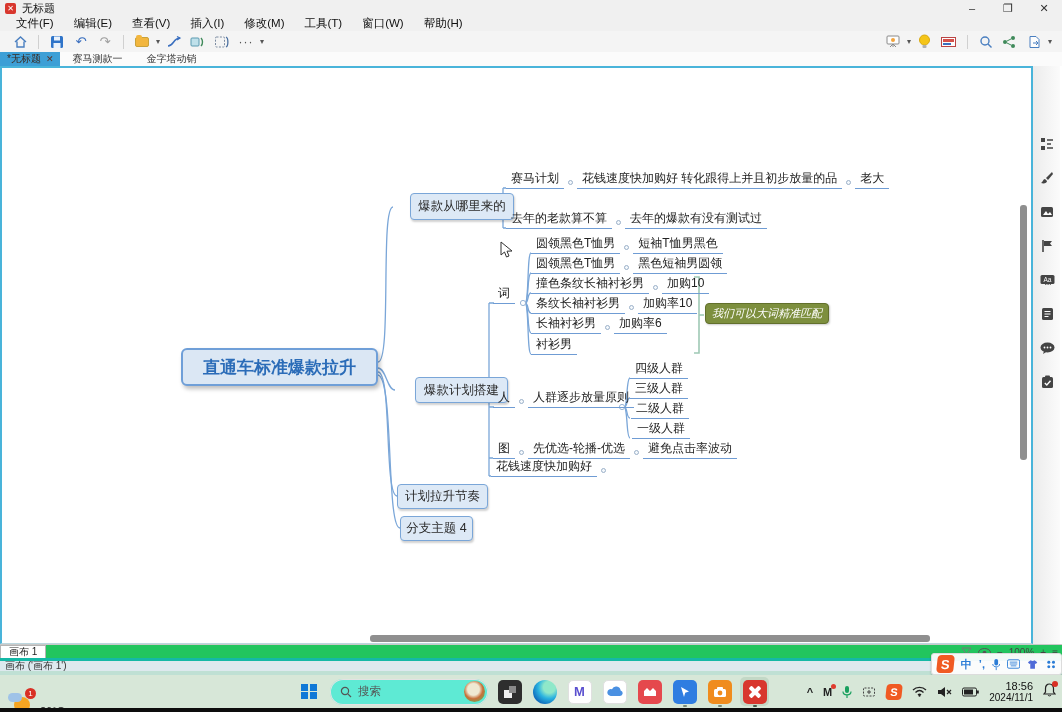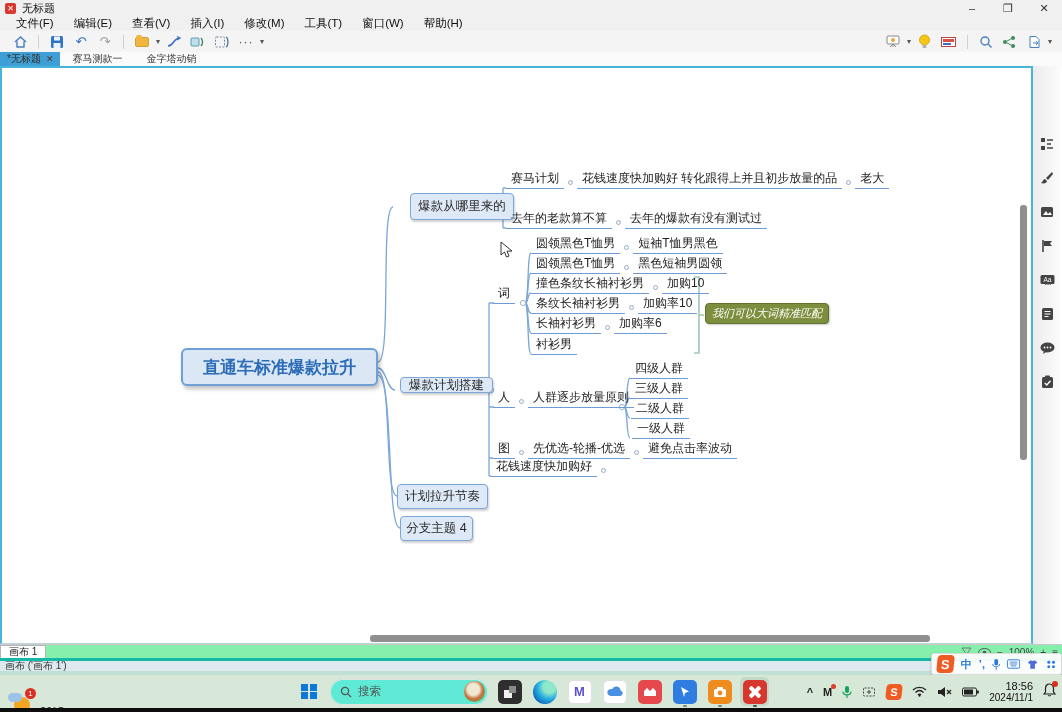--- a/index.html
+++ b/index.html
@@ -46,21 +46,21 @@
   .maplayer > *{pointer-events:auto;}
   .conn{position:absolute;left:0;top:0;}
   .nbox{position:absolute;background:#dde9f6;border:1px solid #7aa6d8;border-radius:4px;font-size:12.5px;color:#2a2a2a;display:flex;align-items:center;justify-content:center;box-shadow:1px 2px 2px rgba(0,0,0,.18);white-space:nowrap;overflow:hidden;}
   .central{background:#dbe7f4;border:2px solid #6f9fd8;border-radius:6px;font-size:17px;font-weight:bold;color:#2b6cb8;box-shadow:2px 3px 4px rgba(0,0,0,.25);}
   .trow{position:absolute;display:flex;align-items:flex-end;white-space:nowrap;}
   .titem{font-size:12px;line-height:14px;color:#222;border-bottom:1.5px solid #6f9cd4;padding:0 5px 3px 5px;}
   .tdot{width:5px;height:5px;border:1px solid #9ab0c8;border-radius:50%;background:#f4f8fc;margin:0 4px 4px 4px;flex:0 0 auto;}
   .mnote{position:absolute;background:#7d8f3e;border:1px solid #62702c;border-radius:4px;color:#fff;font-size:11px;font-style:italic;padding:2px 6px;white-space:nowrap;box-shadow:1px 1px 2px rgba(0,0,0,.2);}
 
   
-  .sheetbar{position:absolute;left:0;top:644px;right:0;height:14px;background:#86efac;border-top:1px solid #c9c9c9;display:flex;align-items:stretch;}
+  .sheetbar{position:absolute;left:0;top:644px;right:0;height:14px;background:#22c55e;border-top:1px solid #c9c9c9;display:flex;align-items:stretch;}
   .sheettab{background:#fff;border:1px solid #b5b5b5;border-bottom:none;font-size:10px;color:#222;padding:0 8px;display:flex;align-items:center;}
   .sheet-right{position:absolute;right:2px;top:0;height:14px;display:flex;align-items:center;gap:6px;padding-right:2px;}
   .zctl{font-size:10px;color:#444;}
   .statusbar{position:absolute;left:0;top:658px;right:0;height:13px;background:#dde9ee;border-top:3px solid #14b8a6;font-size:10px;color:#333;display:flex;align-items:center;padding-left:5px;}
   .winedge{position:absolute;left:0;top:671px;right:0;height:4px;background:#bfe0d4;}
 
   
   .sogou{position:absolute;left:931px;top:653px;width:131px;height:22px;background:rgba(252,252,252,.96);border:1px solid #dcdcdc;border-radius:3px;display:flex;align-items:center;gap:7px;padding:0 5px;box-shadow:0 1px 2px rgba(0,0,0,.25);}
   .sg-logo{width:18px;height:18px;background:#f05a23;border-radius:4px;color:#fff;font-weight:bold;font-size:13px;display:flex;align-items:center;justify-content:center;transform:skewX(-6deg);}
   .sg-it{font-size:11px;color:#2a7cd6;font-weight:bold;}
@@ -317,21 +317,21 @@
         <circle cx="622" cy="407" r="2.6"></circle>
       </g>
       <g fill="none" stroke="#9fc9b5" stroke-width="1.6">
         <path d="M694 277 L699 277 L699 353 L694 353"></path>
         <path d="M699 315 L704 315"></path>
       </g>
     </svg>
 
     <div class="nbox central" style="left:181px;top:348px;width:197px;height:38px">直通车标准爆款拉升</div>
     <div class="nbox" style="left:410px;top:193px;width:104px;height:27px">爆款从哪里来的</div>
-    <div class="nbox" style="left:400px;top:377px;width:93px;height:16px">爆款计划搭建</div>
+    <div class="nbox" style="left:415px;top:377px;width:93px;height:26px">爆款计划搭建</div>
     <div class="nbox" style="left:397px;top:484px;width:91px;height:25px">计划拉升节奏</div>
     <div class="nbox" style="left:400px;top:516px;width:73px;height:25px">分支主题 4</div>
 
     <div class="trow" style="left:506px;top:171px">
       <span class="titem">赛马计划</span>
       <span class="tdot"></span>
       <span class="titem">花钱速度快加购好 转化跟得上并且初步放量的品</span>
       <span class="tdot"></span>
       <span class="titem">老大</span>
     </div>

